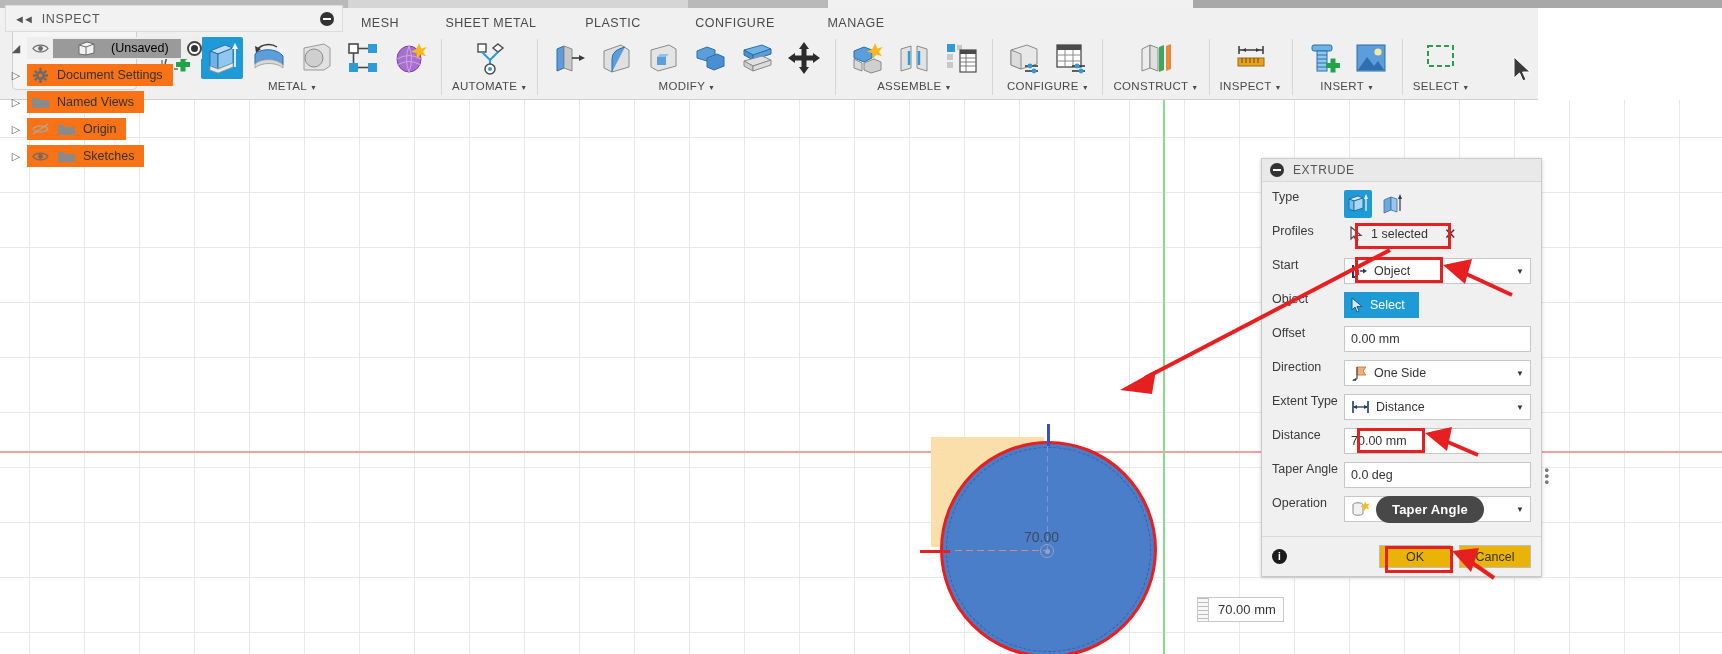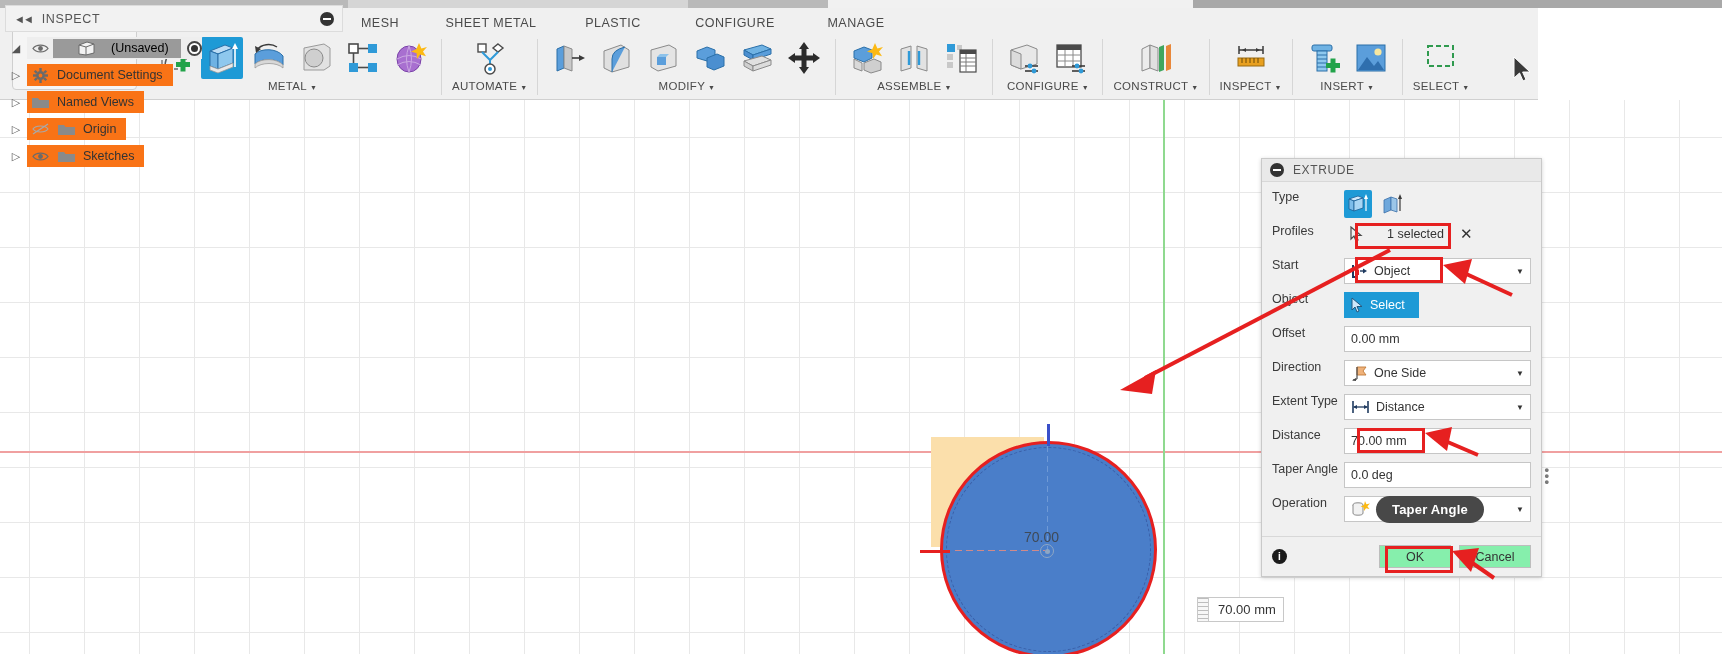--- a/index.html
+++ b/index.html
@@ -159,21 +159,21 @@
 
   .dlg-body { padding:8px 10px 6px 10px; }
   .row { display:flex; align-items:flex-start; height:34px; }
   .row .lab { width:72px; font-size:12.5px; color:#3a3a3a; }
   .row .ctl { flex:1; position:relative; }
 
   .typebtns { display:flex; gap:6px; }
   .tbtn { width:28px; height:28px; display:flex; align-items:center; justify-content:center; border-radius:2px;}
   .tbtn.on { background:#1e9ad6; }
 
-  .sel-chip { display:flex; align-items:center; gap:24px; padding:2px 6px; font-size:12.5px; color:#333; }
+  .sel-chip { display:flex; align-items:center; gap:8px; padding:2px 6px; font-size:12.5px; color:#333; }
   .clear-x { font-size:15px; color:#333; margin-left:10px; cursor:default; }
 
   .field {
     height:26px; background:#fff; border:1px solid #c6c6c6;
     display:flex; align-items:center; padding:0 6px; font-size:12.5px; color:#333; gap:6px;
   }
   .field .dd { margin-left:auto; font-size:8px; color:#333; }
   .btn-blue {
     height:26px; background:#1e9ad6; color:#fff; font-size:12.5px;
     display:inline-flex; align-items:center; gap:6px; padding:0 14px 0 7px;
@@ -184,21 +184,21 @@
   .dlg-ft {
     border-top:1px solid #d8d8d8; height:40px; display:flex; align-items:center;
     padding:0 10px; gap:8px;
   }
   .info-i {
     width:15px; height:15px; border-radius:50%; background:#1b1b1b; color:#fff;
     font-size:10px; font-weight:bold; display:flex; align-items:center; justify-content:center;
   }
   .ft-spacer { flex:1; }
   .gbtn {
-    height:23px; min-width:72px; background:#86efac; border:1px solid #bdbdbd;
+    height:23px; min-width:72px; background:#eab308; border:1px solid #bdbdbd;
     font-size:12.5px; color:#333; display:flex; align-items:center; justify-content:center;
   }
 
   
   .redbox { position:absolute; border:3px solid #e62020; pointer-events:none; }
 
   
   .tooltip {
     position:absolute; left:1376px; top:496px; height:27px; padding:0 16px;
     background:#484848; color:#fff; border-radius:14px; font-size:13px; font-weight:bold;

